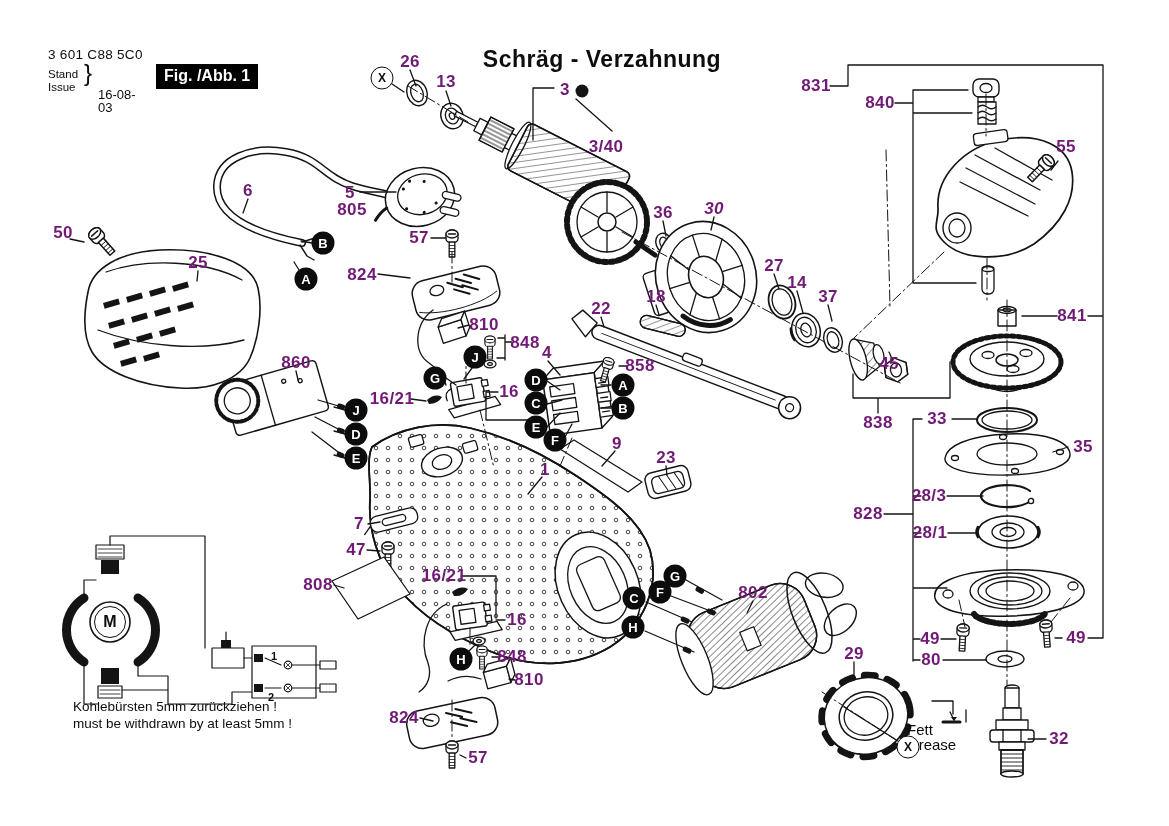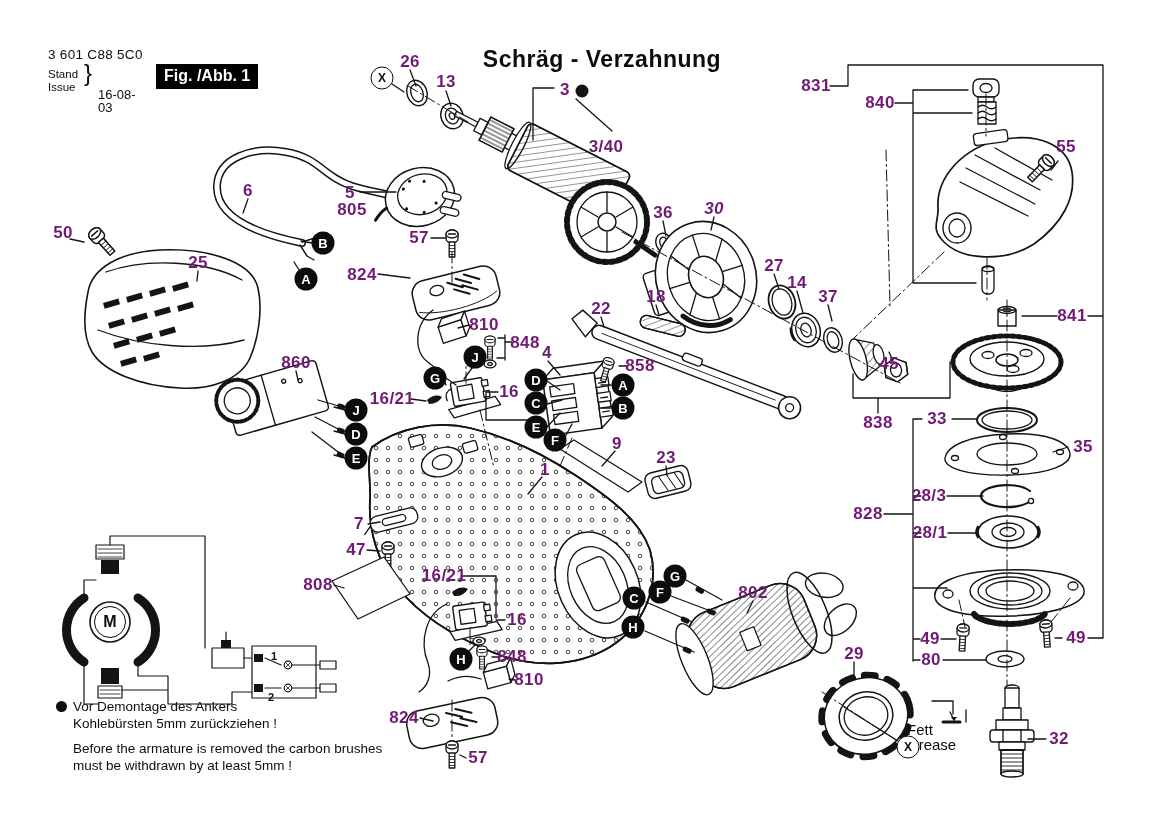--- a/index.html
+++ b/index.html
@@ -524,23 +524,21 @@
       <div>Stand</div>
       <div>Issue</div>
       <span class="brace">}</span>
       <span class="date">16-08-03</span>
     </div>
   </div>
   <div class="figbox">Fig. /Abb. 1</div>
   <div class="maintitle">Schräg - Verzahnung</div>
 
   <div class="warnnote">
-    <div><span class="b"></span><span>Vor Demontage des Ankers</span></div>
     <div class="l2">Kohlebürsten 5mm zurückziehen !</div>
-    <div class="en">Before the armature is removed the carbon brushes</div>
     <div class="l2">must be withdrawn by at least 5mm !</div>
   </div>
 
 
   <div class="grease">
     <div>Fett</div>
     <div>Grease</div>
   </div>
 
   <div class="marker-light lg schem-m">M</div>

